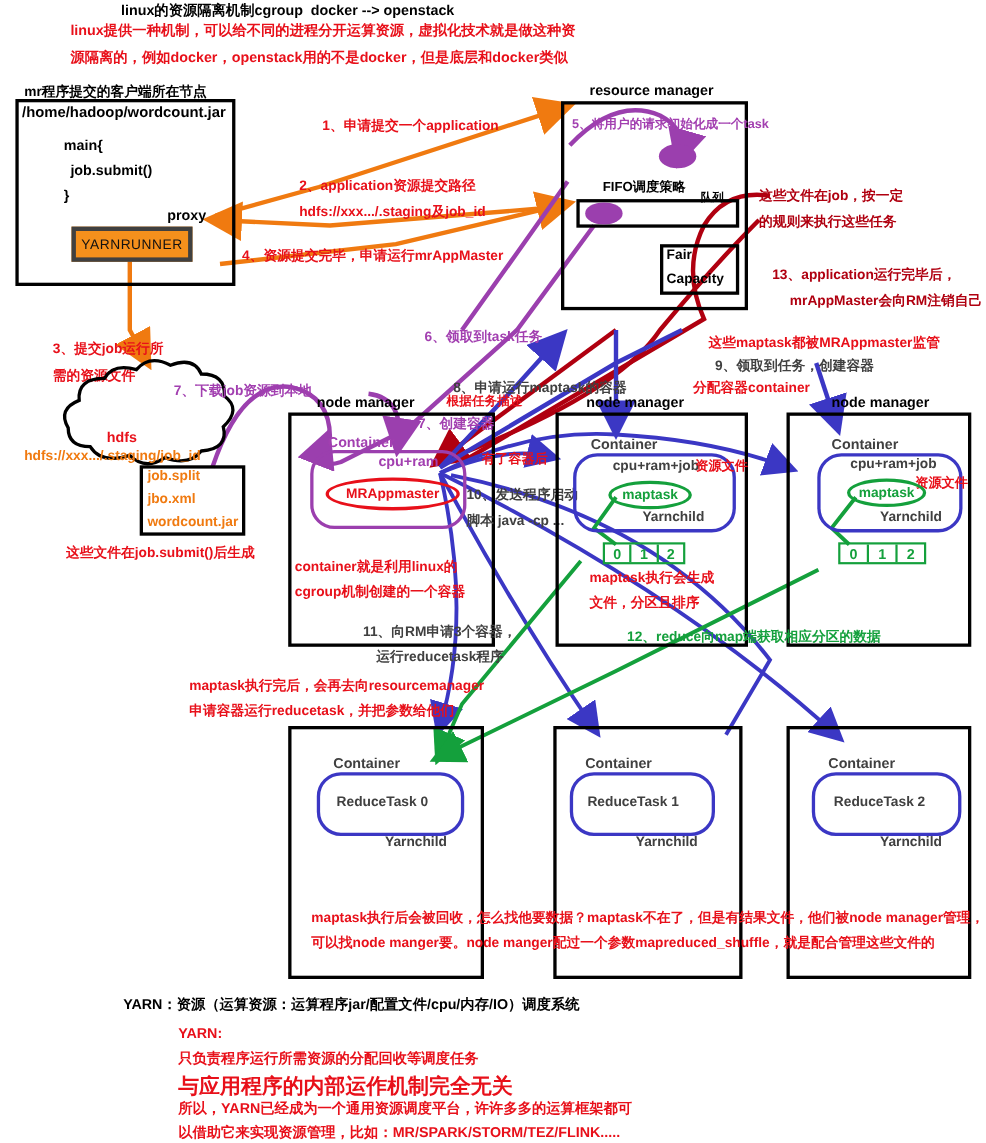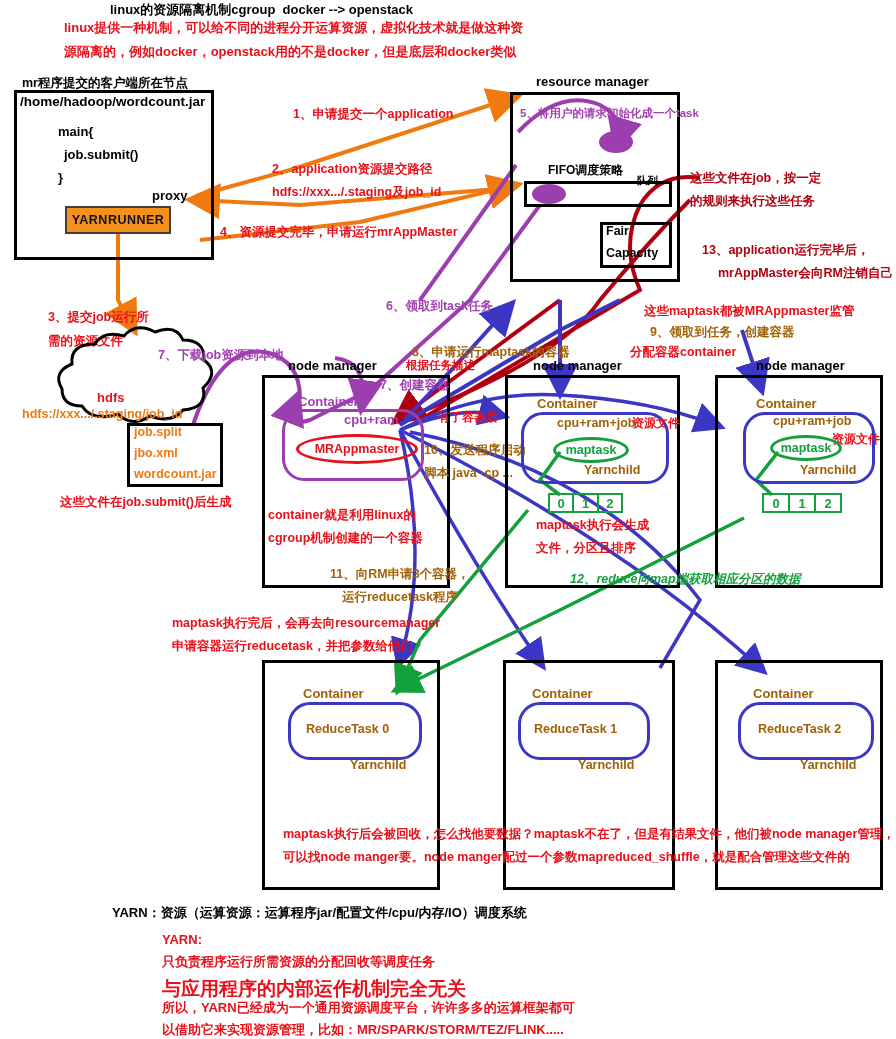--- a/index.html
+++ b/index.html
@@ -3,31 +3,31 @@
 <meta charset="utf-8">
 <style>
   html,body{margin:0;padding:0;background:#fff;}
   body{width:896px;height:1039px;position:relative;overflow:hidden;
        font-family:"Liberation Sans","DejaVu Sans",sans-serif;}
   #stage{position:absolute;left:0;top:0;width:896px;height:1039px;}
   .t{position:absolute;white-space:pre;font-weight:bold;line-height:1.25;}
   .black{color:#000;}
   .red{color:#e8101a;}
   .darkred{color:#b00010;}
-  .blue{color:#a16207;}
+  .blue{color:#404040;}
   .purple{color:#a23fb0;}
   .green{color:#14a03c;}
   .orange{color:#f07a10;}
   .box{position:absolute;border:3px solid #000;background:transparent;box-sizing:border-box;}
   .thinbox{position:absolute;border:2px solid #000;box-sizing:border-box;}
   .rrect{position:absolute;border:3px solid;border-radius:22px;box-sizing:border-box;background:transparent;}
   .ell{position:absolute;border:3px solid;border-radius:50%;box-sizing:border-box;display:flex;
        align-items:center;justify-content:center;font-weight:bold;background:transparent;}
-  .yarnrunner{position:absolute;background:#f5901c;border:2px solid #404040;color:#111;
-      font-weight:bold;display:flex;align-items:center;justify-content:center;letter-spacing:.5px;}
+  .yarnrunner{position:absolute;background:#f5901c;border:4px solid #404040;color:#111;
+      font-weight:normal;display:flex;align-items:center;justify-content:center;letter-spacing:.5px;}
   .partbox{position:absolute;border:2px solid #14a03c;display:flex;box-sizing:border-box;}
   .partbox span{flex:1;border-right:2px solid #14a03c;text-align:center;color:#14a03c;
       font-weight:bold;font-size:13px;line-height:17px;}
   .partbox span:last-child{border-right:none;}
   svg{position:absolute;left:0;top:0;width:896px;height:1039px;overflow:visible;}
   .purpleblob{position:absolute;background:#9b3fae;border-radius:50%;}
 </style>
 </head>
 <body>
 
@@ -194,21 +194,21 @@
   <div class="t blue" style="left:773px;top:414px;font-size:12.5px;">cpu+ram+job</div>
   <div class="t red" style="left:832px;top:432px;font-size:12px;">资源文件</div>
   <div class="ell" style="left:770px;top:435px;width:72px;height:26px;border-color:#14a03c;color:#14a03c;font-size:12.5px;">maptask</div>
   <div class="t blue" style="left:800px;top:463px;font-size:12.5px;">Yarnchild</div>
   <div class="partbox" style="left:762px;top:493px;width:80px;height:20px;">
     <span>0</span>
     <span>1</span>
     <span>2</span>
   </div>
 
-  <div class="t green" style="left:570px;top:572px;font-size:12.5px;font-style:italic;">12、reduce向map端获取相应分区的数据</div>
+  <div class="t green" style="left:570px;top:572px;font-size:12.5px;">12、reduce向map端获取相应分区的数据</div>
 
   <div class="t red" style="left:172px;top:616px;font-size:12.5px;">maptask执行完后，会再去向resourcemanager</div>
   <div class="t red" style="left:172px;top:639px;font-size:12.5px;">申请容器运行reducetask，并把参数给他们</div>
 
   <div class="box" style="left:262px;top:660px;width:178px;height:230px;"></div>
   <div class="t blue" style="left:303px;top:686px;font-size:13px;">Container</div>
   <div class="rrect" style="left:288px;top:702px;width:134px;height:58px;border-color:#3b37c4;"></div>
   <div class="t blue" style="left:306px;top:722px;font-size:12.5px;">ReduceTask 0</div>
   <div class="t blue" style="left:350px;top:758px;font-size:12.5px;">Yarnchild</div>
 

